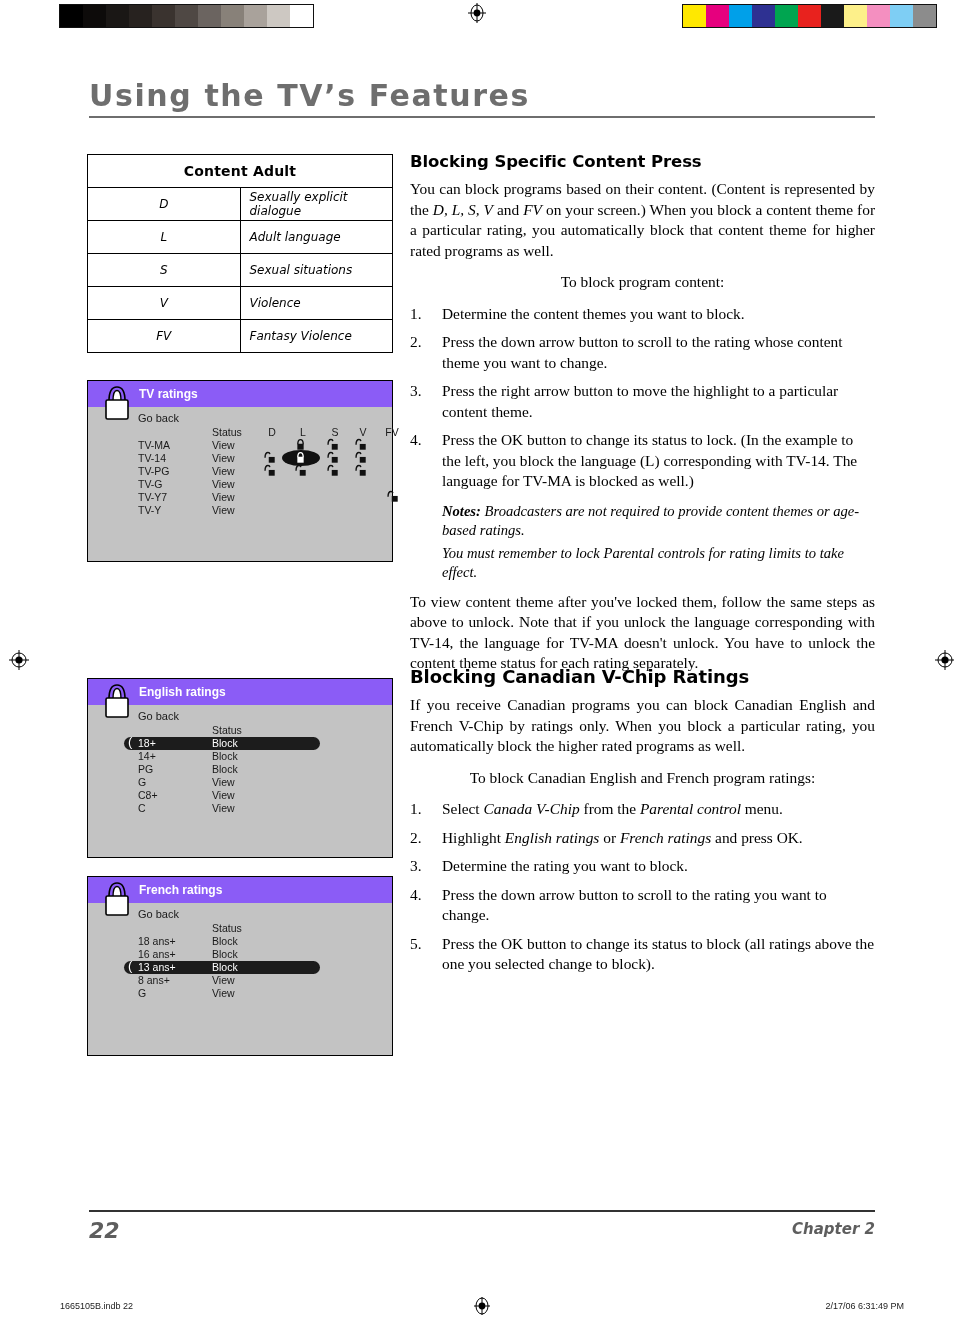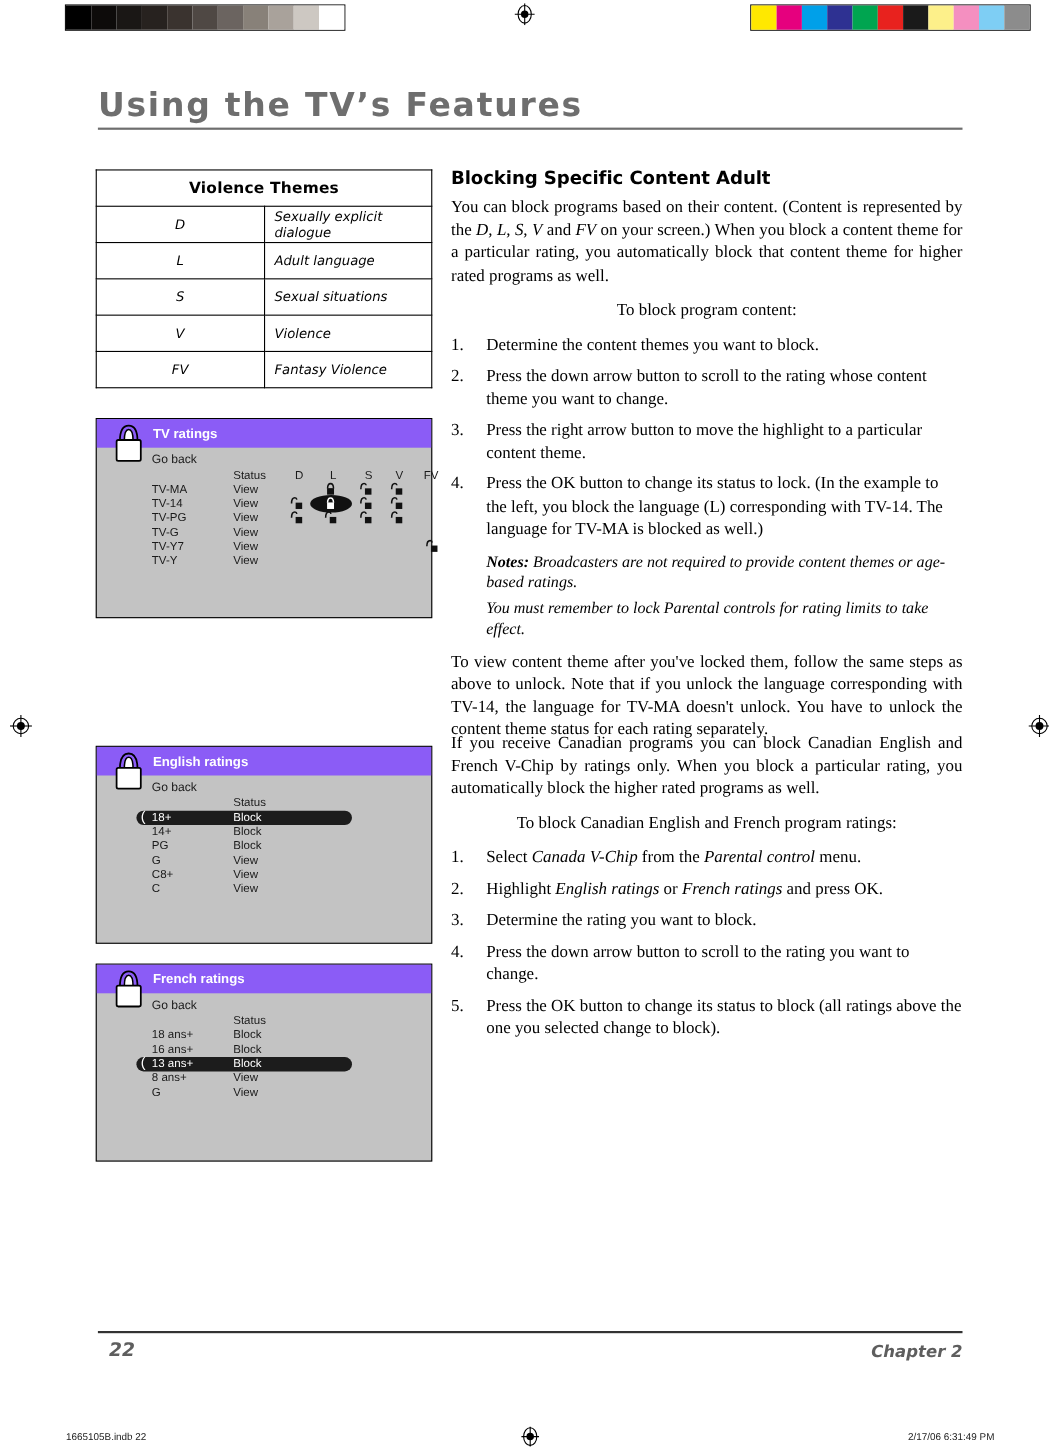--- a/index.html
+++ b/index.html
@@ -226,23 +226,22 @@
     height: 2px;
     background: #333;
   }
   #footer-page {
     position: absolute;
     left: 84px;
     top: 1218px;
     font-family: "DejaVu Sans", sans-serif;
     font-style: italic;
     font-weight: bold;
-    font-size: 17px;
+    font-size: 22px;
     color: #5e5e5e;
-    margin-left: 10px;
   }
   #footer-chapter {
     position: absolute;
     right: 84px;
     top: 1220px;
     font-family: "DejaVu Sans", sans-serif;
     font-style: italic;
     font-weight: bold;
     font-size: 15px;
     color: #5e5e5e;
@@ -329,21 +328,21 @@
       </svg>
   </div>
 
   <div id="page-title">Using the TV’s Features</div>
   <div id="title-rule"></div>
 
   <div class="leftcol">
     <table id="content-themes-table">
       <thead>
         <tr>
-          <th colspan="2">Violence Themes</th>
+          <th colspan="2">Content Adult</th>
         </tr>
       </thead>
       <tbody>
           <tr>
             <td class="code">D</td>
             <td class="desc">Sexually explicit dialogue</td>
           </tr>
           <tr>
             <td class="code">L</td>
             <td class="desc">Adult language</td>
@@ -547,38 +546,39 @@
           </div>
           <div class="datarow">
             <div class="col-label">G</div>
             <div class="col-status">View</div>
           </div>
         </div>
     </div>
   </div>
 
   <div class="rightcol" style="top:152px;">
-    <h2 class="sec-head">Blocking Specific Content Adult</h2>
+    <h2 class="sec-head">Blocking Specific Content Press</h2>
     <p class="body"><span>You can block programs based on their content. (Content is represented by the <i class="em">D, L, S, V</i> and <i class="em">FV</i> on your screen.) When you block a content theme for a particular rating, you automatically block that content theme for higher rated programs as well.</span></p>
     <p class="body nojust">To block program content:</p>
     <ol class="steps" id="steps-content">
         <li><span class="num">1.</span><span>Determine the content themes you want to block.</span></li>
         <li><span class="num">2.</span><span>Press the down arrow button to scroll to the rating whose content theme you want to change.</span></li>
         <li><span class="num">3.</span><span>Press the right arrow button to move the highlight to a particular content theme.</span></li>
         <li><span class="num">4.</span><span>Press the OK button to change its status to lock. (In the example to the left, you block the language (L) corresponding with TV-14. The language for TV-MA is blocked as well.)</span></li>
       </ol>
     <div class="note">
       <b>Notes:</b>
       <span>Broadcasters are not required to provide content themes or age-based ratings.</span>
     </div>
     <div class="note">You must remember to lock Parental controls for rating limits to take effect.</div>
     <p class="body" style="margin-top:9px;">To view content theme after you've locked them, follow the same steps as above to unlock. Note that if you unlock the language corresponding with TV-14, the language for TV-MA doesn't unlock. You have to unlock the content theme status for each rating separately.</p>
   </div>
 
   <div class="rightcol" style="top:666px;">
+    <h2 class="sec-head" style="font-size:18px;">Blocking Canadian V-Chip Ratings</h2>
     <p class="body">If you receive Canadian programs you can block Canadian English and French V-Chip by ratings only. When you block a particular rating, you automatically block the higher rated programs as well.</p>
     <p class="body nojust">To block Canadian English and French program ratings:</p>
     <ol class="steps" id="steps-canadian">
         <li><span class="num">1.</span><span>Select <i class="em">Canada V-Chip</i> from the <i class="em">Parental control</i> menu.</span></li>
         <li><span class="num">2.</span><span>Highlight <i class="em">English ratings</i> or <i class="em">French ratings</i> and press OK.</span></li>
         <li><span class="num">3.</span><span>Determine the rating you want to block.</span></li>
         <li><span class="num">4.</span><span>Press the down arrow button to scroll to the rating you want to change.</span></li>
         <li><span class="num">5.</span><span>Press the OK button to change its status to block (all ratings above the one you selected change to block).</span></li>
       </ol>
   </div>

